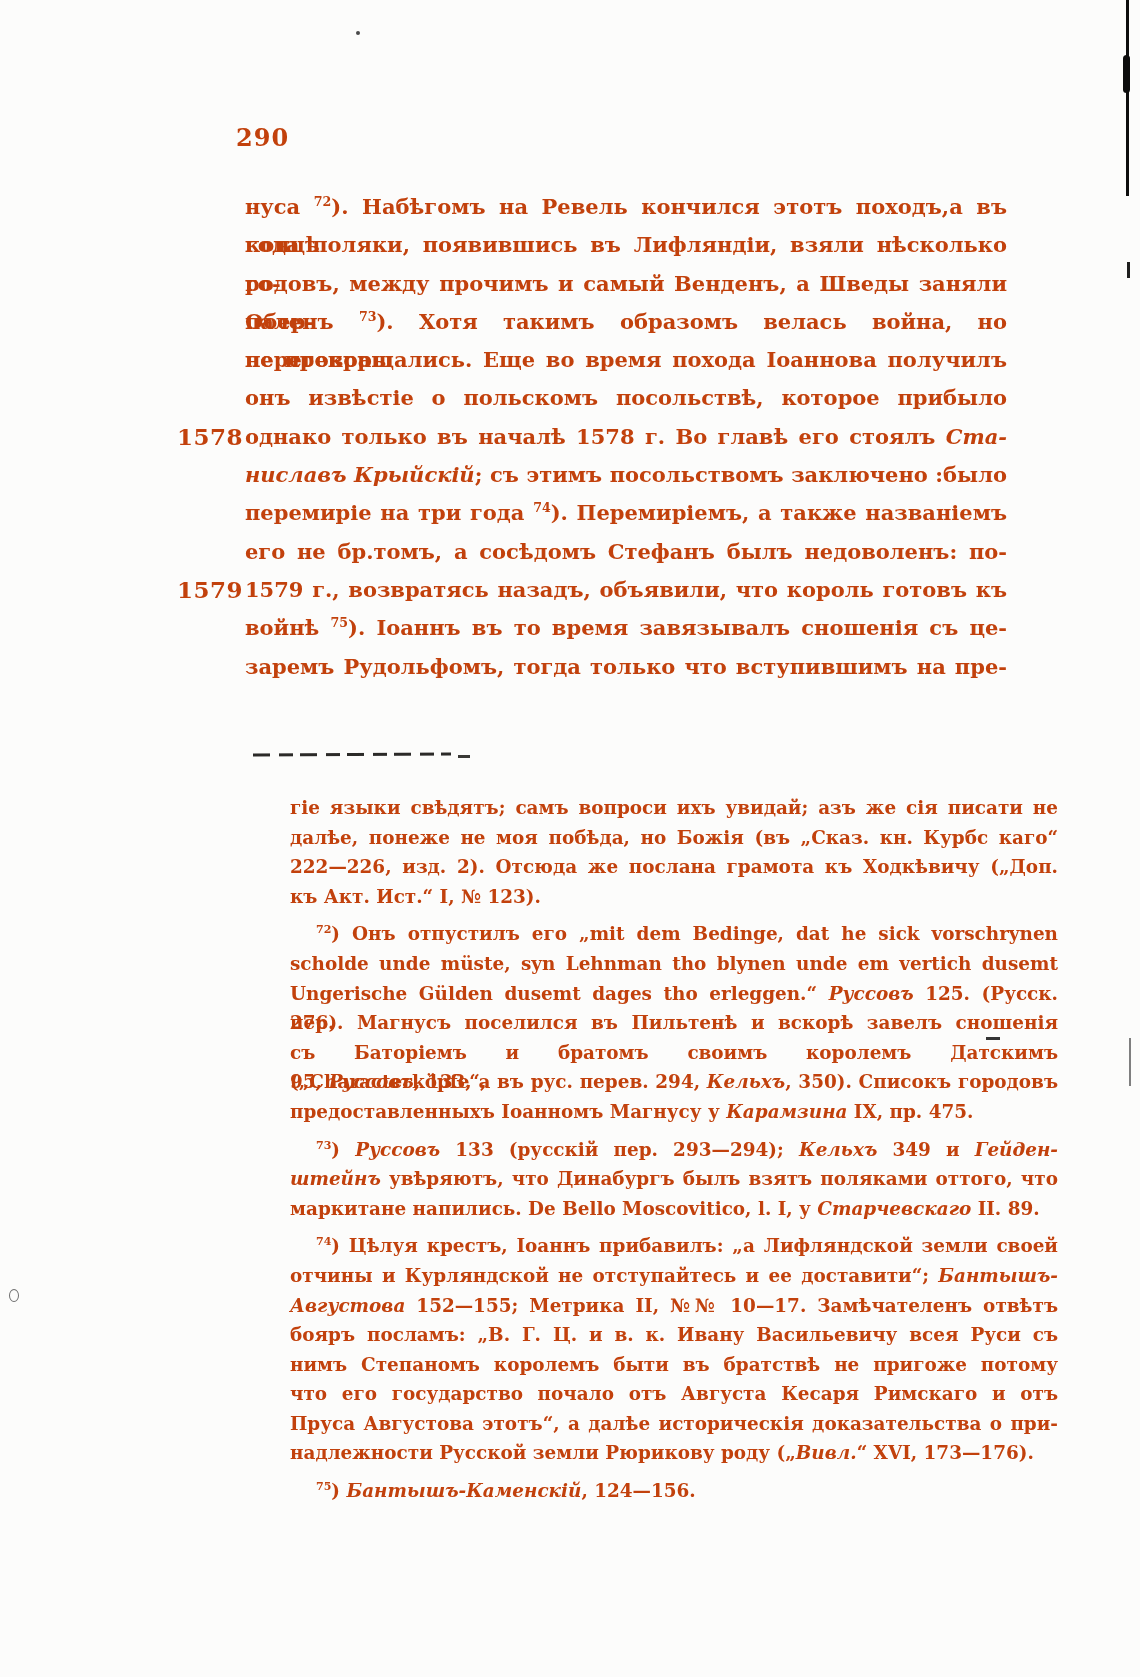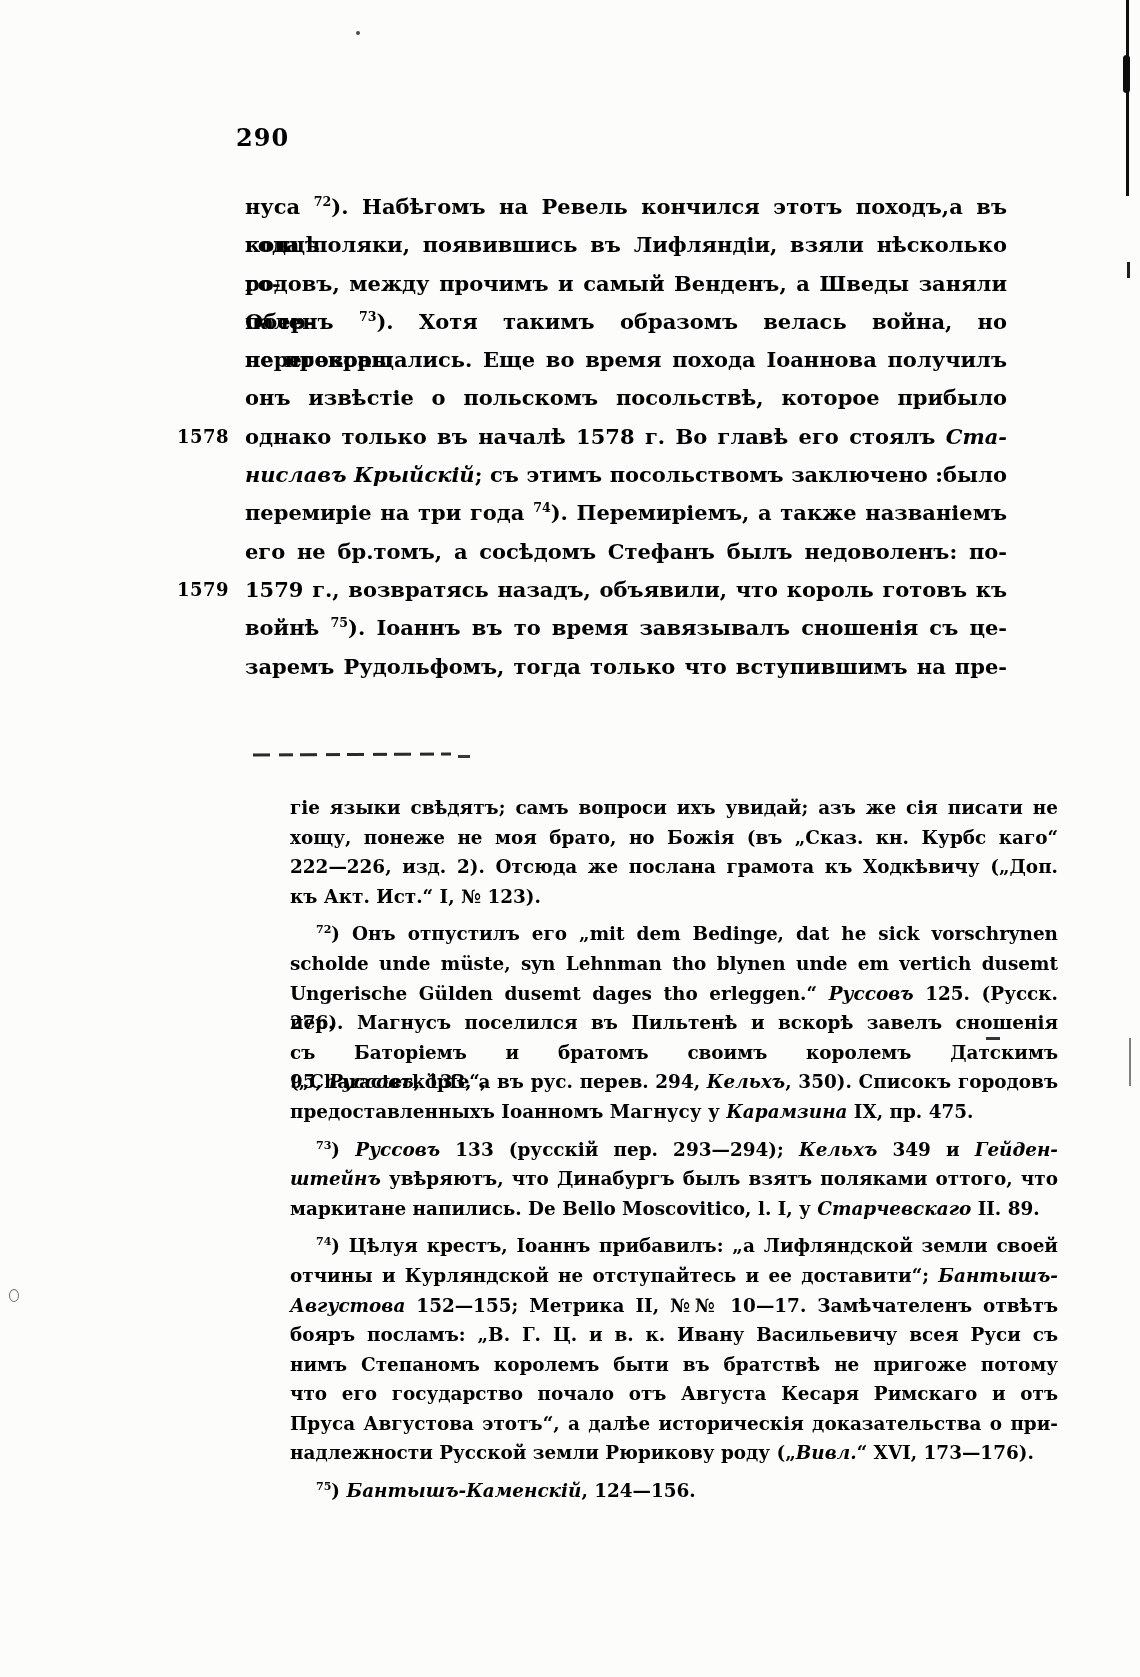--- a/index.html
+++ b/index.html
@@ -2,21 +2,21 @@
 <html><head>
 <meta charset="utf-8">
 <style>
   html, body { margin:0; padding:0; background:#d8d8d8; }
   .page {
     position:relative;
     width:1140px; height:1677px;
     background:#fcfcfb;
     overflow:hidden;
     font-family:"DejaVu Serif", serif;
-    color:#000000;
+    color:#c2410c;
   }
   
   .page-number{
     position:absolute; left:236px; top:123px;
     font-size:24px; font-weight:bold; letter-spacing:1px;
   }
   .running-title{
     position:absolute; left:245px; top:127px; width:680px;
     text-align:center; font-size:20px; font-weight:bold; letter-spacing:2px;
   }
@@ -35,21 +35,21 @@
     text-align-last:justify;
     height:38.3px;
   }
   .footnotes .ln{ height:29.6px; }
   .ln.nj{ text-align-last:left; }
   .fnp{ margin:0; }
   .fnp + .fnp{ margin-top:8px; }
   .fnp.ind .ln:first-child{ text-indent:26px; }
   .margin-year{
     position:absolute; left:-68px; top:0; width:62px;
-    font-size:18px; font-weight:bold; text-align:left;
+    font-size:23px; font-weight:bold; text-align:left;
     text-indent:0; letter-spacing:0.5px;
   }
   sup{ font-size:60%; line-height:0; vertical-align:super; letter-spacing:0; }
   .it{ font-style:italic; }
   
   .separator{
     position:absolute; left:253px; top:753px; width:198px; height:3px;
     background:repeating-linear-gradient(90deg,#2b2a28 0 17px,transparent 17px 26px,#2b2a28 26px 40px,transparent 40px 47px);
     transform:rotate(-0.25deg);
   }
@@ -87,21 +87,21 @@
       <div class="ln"><span>войнѣ </span><sup>75</sup><span>). Іоаннъ въ то время завязывалъ сношенія съ це-</span></div>
       <div class="ln"><span>заремъ Рудольфомъ, тогда только что вступившимъ на пре-</span></div>
     </div>
 
   <div class="separator"></div>
   <div class="separator-dot"></div>
 
   <div class="footnotes" id="footnotes">
       <div class="fnp">
         <div class="ln"><span>гіе языки свѣдятъ; самъ вопроси ихъ увидай; азъ же сія писати не</span></div>
-        <div class="ln"><span>хощу, понеже не моя брато, но Божія (въ „Сказ. кн. Курбс каго“</span></div>
+        <div class="ln"><span>далѣе, понеже не моя побѣда, но Божія (въ „Сказ. кн. Курбс каго“</span></div>
         <div class="ln"><span>222—226, изд. 2). Отсюда же послана грамота къ Ходкѣвичу („Доп.</span></div>
         <div class="ln nj"><span>къ Акт. Ист.“ I, № 123).</span></div>
       </div>
       <div class="fnp ind">
         <div class="ln"><sup>72</sup><span>) Онъ отпустилъ его „mit dem Bedinge, dat he sick vorschrynen</span></div>
         <div class="ln"><span>scholde unde müste, syn Lehnman tho blynen unde em vertich dusemt</span></div>
         <div class="ln"><span>Ungerische Gülden dusemt dages tho erleggen.“ </span><span class="it">Руссовъ</span><span> 125. (Русск. пер.</span></div>
         <div class="ln"><span>276). Магнусъ поселился въ Пильтенѣ и вскорѣ завелъ сношенія</span></div>
         <div class="ln"><span>съ Баторіемъ и братомъ своимъ королемъ Датскимъ („Characterköpfe“,</span></div>
         <div class="ln"><span>95, </span><span class="it">Руссовъ</span><span>, 133, а въ рус. перев. 294, </span><span class="it">Кельхъ</span><span>, 350). Списокъ городовъ</span></div>

